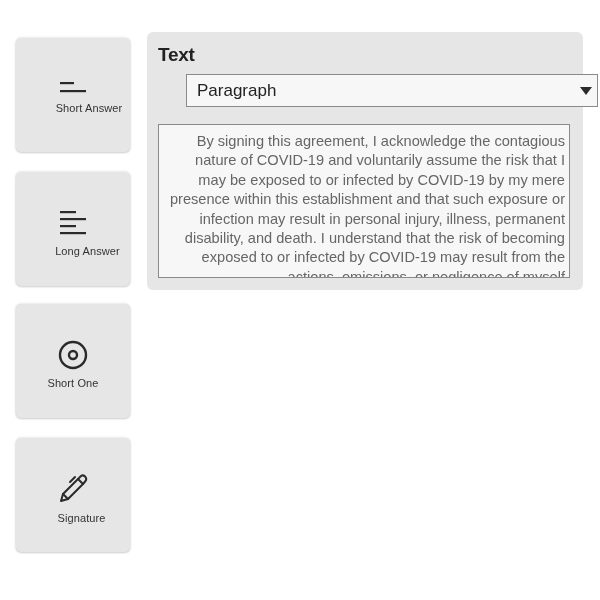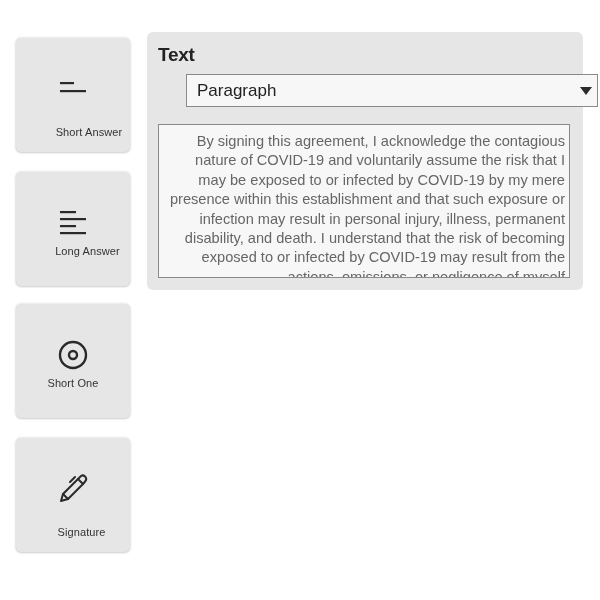--- a/index.html
+++ b/index.html
@@ -46,24 +46,24 @@
     text-align: center;
     font-size: 11px;
     color: #333333;
     letter-spacing: 0.1px;
   }
   .card.c1 { top: 0; }
   .card.c2 { top: 134px; }
   .card.c3 { top: 266px; }
   .card.c4 { top: 400px; }
   .card.c1 .icon { top: 36px; height: 28px; }
-  .card.c1 .label { top: 88px; margin-left: 32px; }
+  .card.c1 .label { top: 64px; margin-left: 32px; }
   .card.c2 .label { top: 73px; padding-left: 29px; }
   .card.c3 .label { top: 73px; }
-  .card.c4 .label { top: 88px; margin-left: 17px; }
+  .card.c4 .label { top: 74px; margin-left: 17px; }
 
   .panel {
     position: absolute;
     left: 147px;
     top: 32px;
     width: 436px;
     height: 258px;
     background: #e6e6e6;
     border-radius: 6px;
     box-sizing: border-box;

